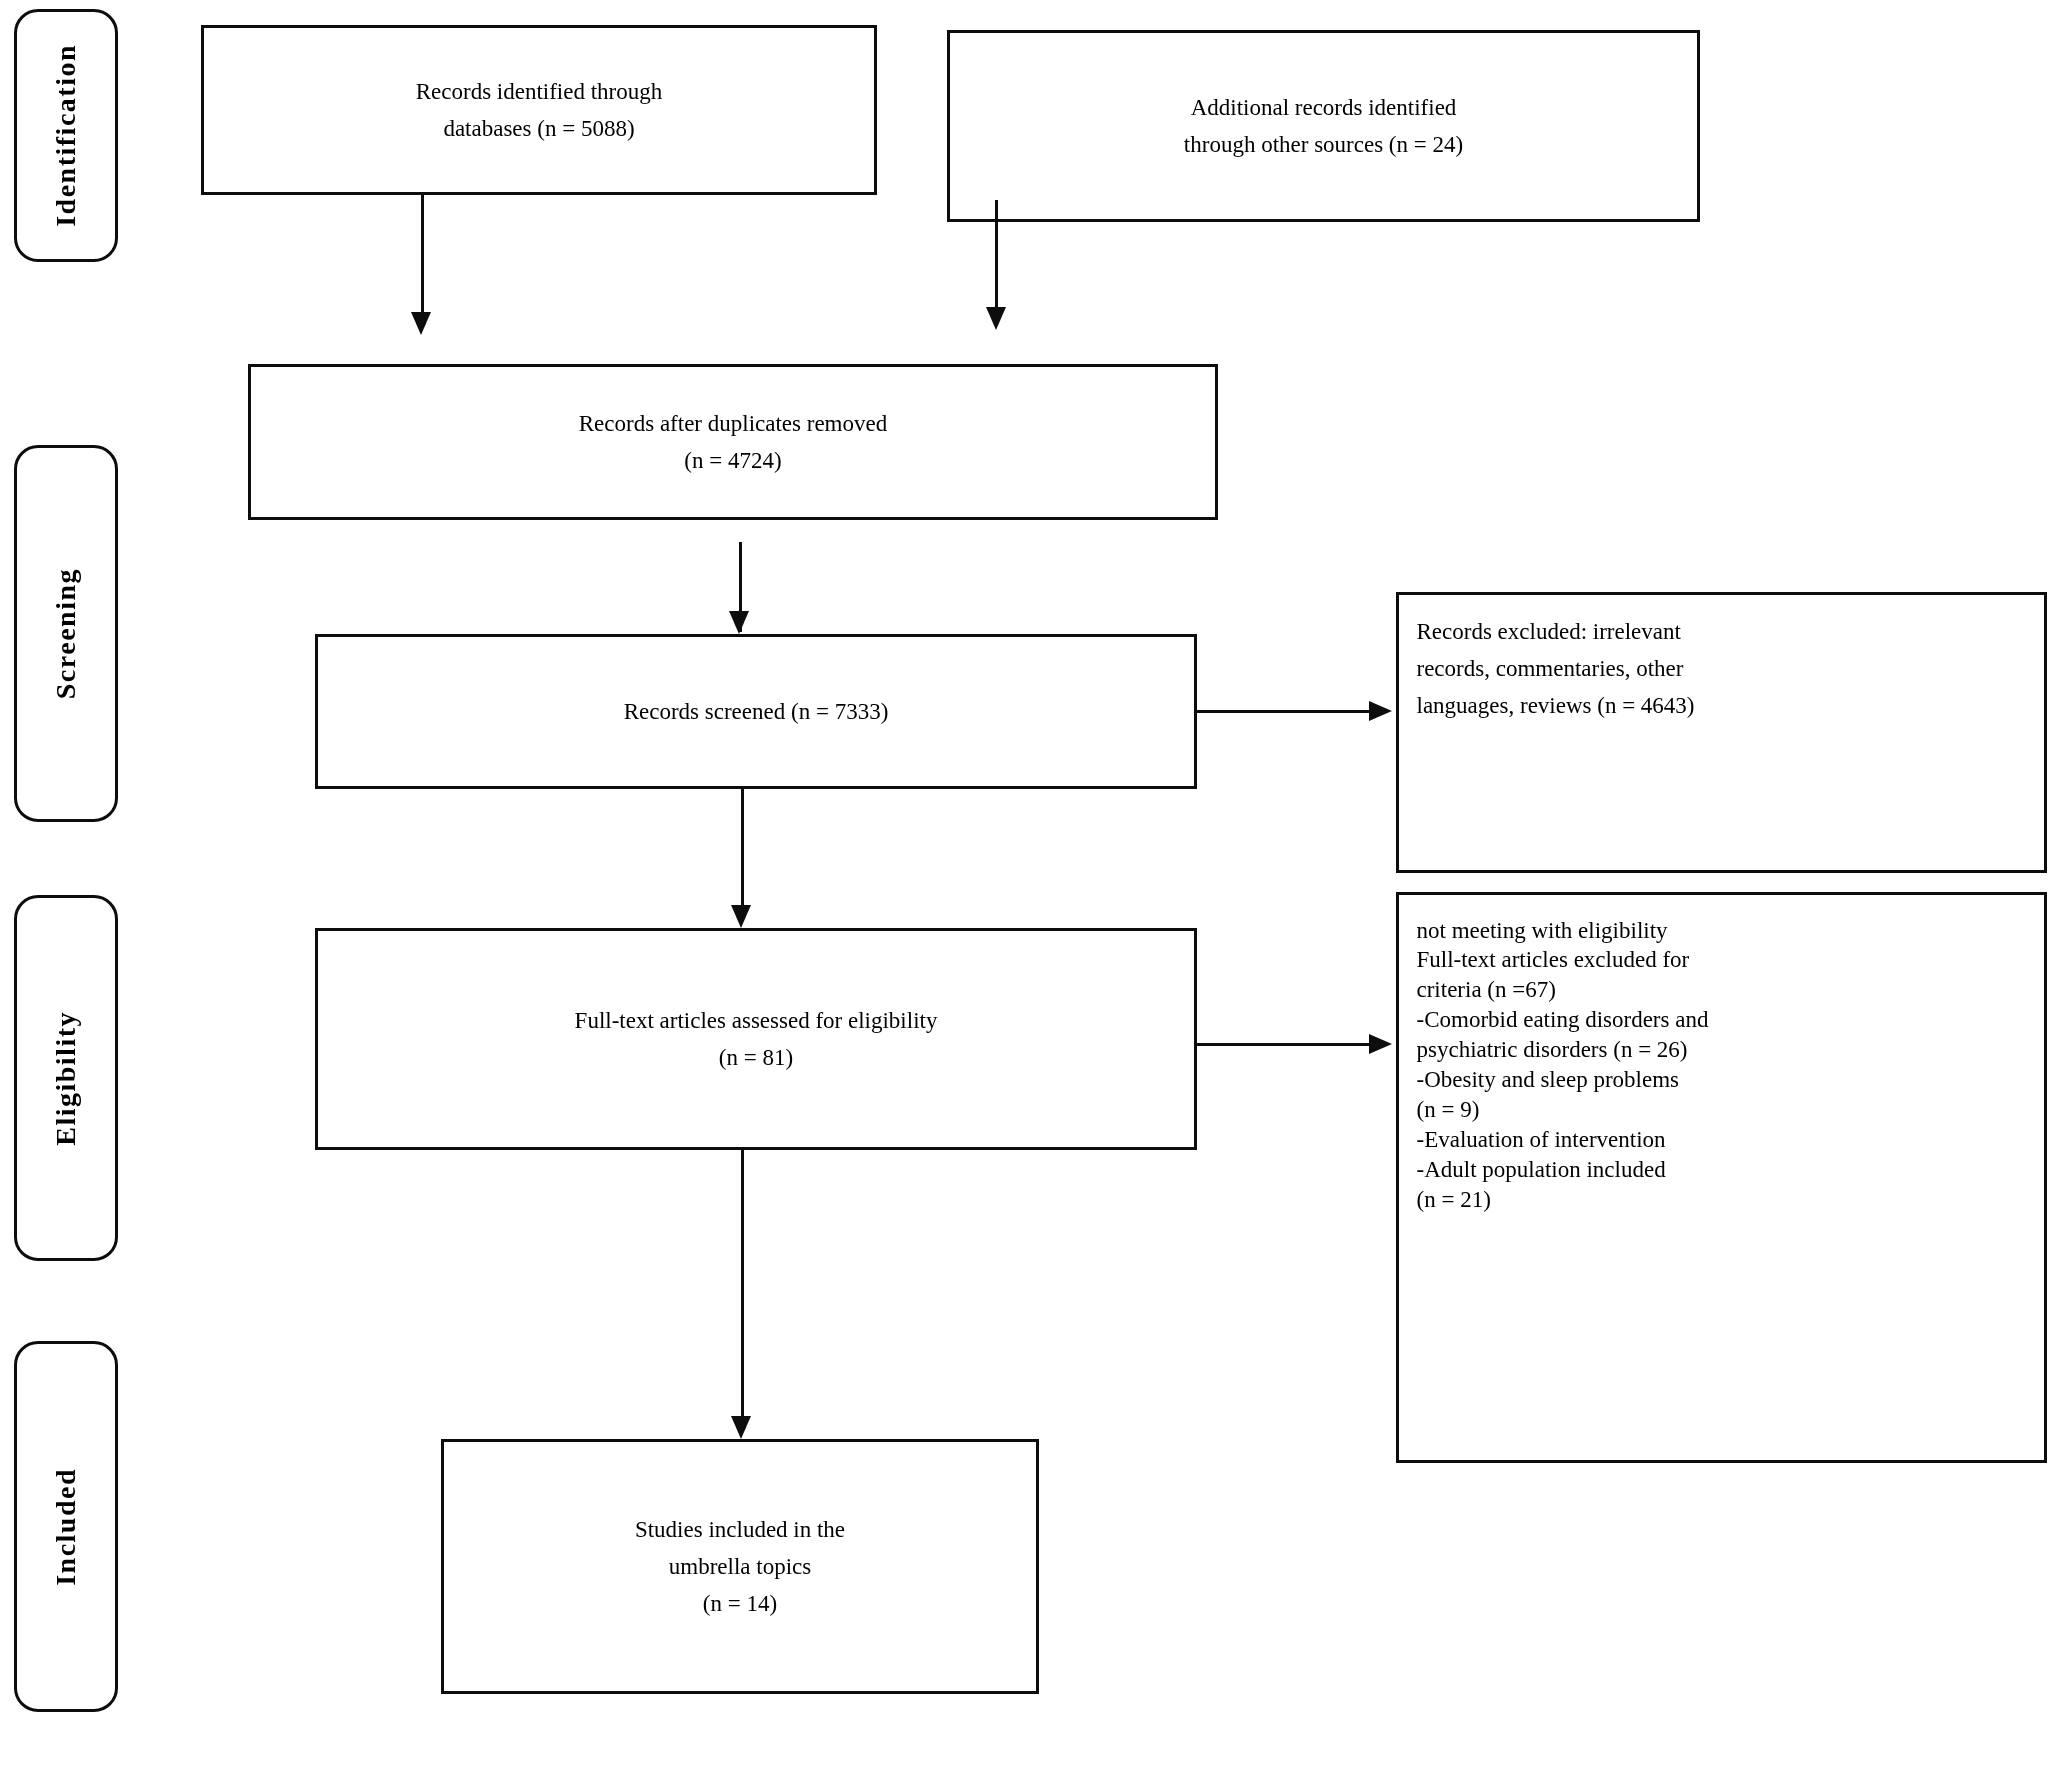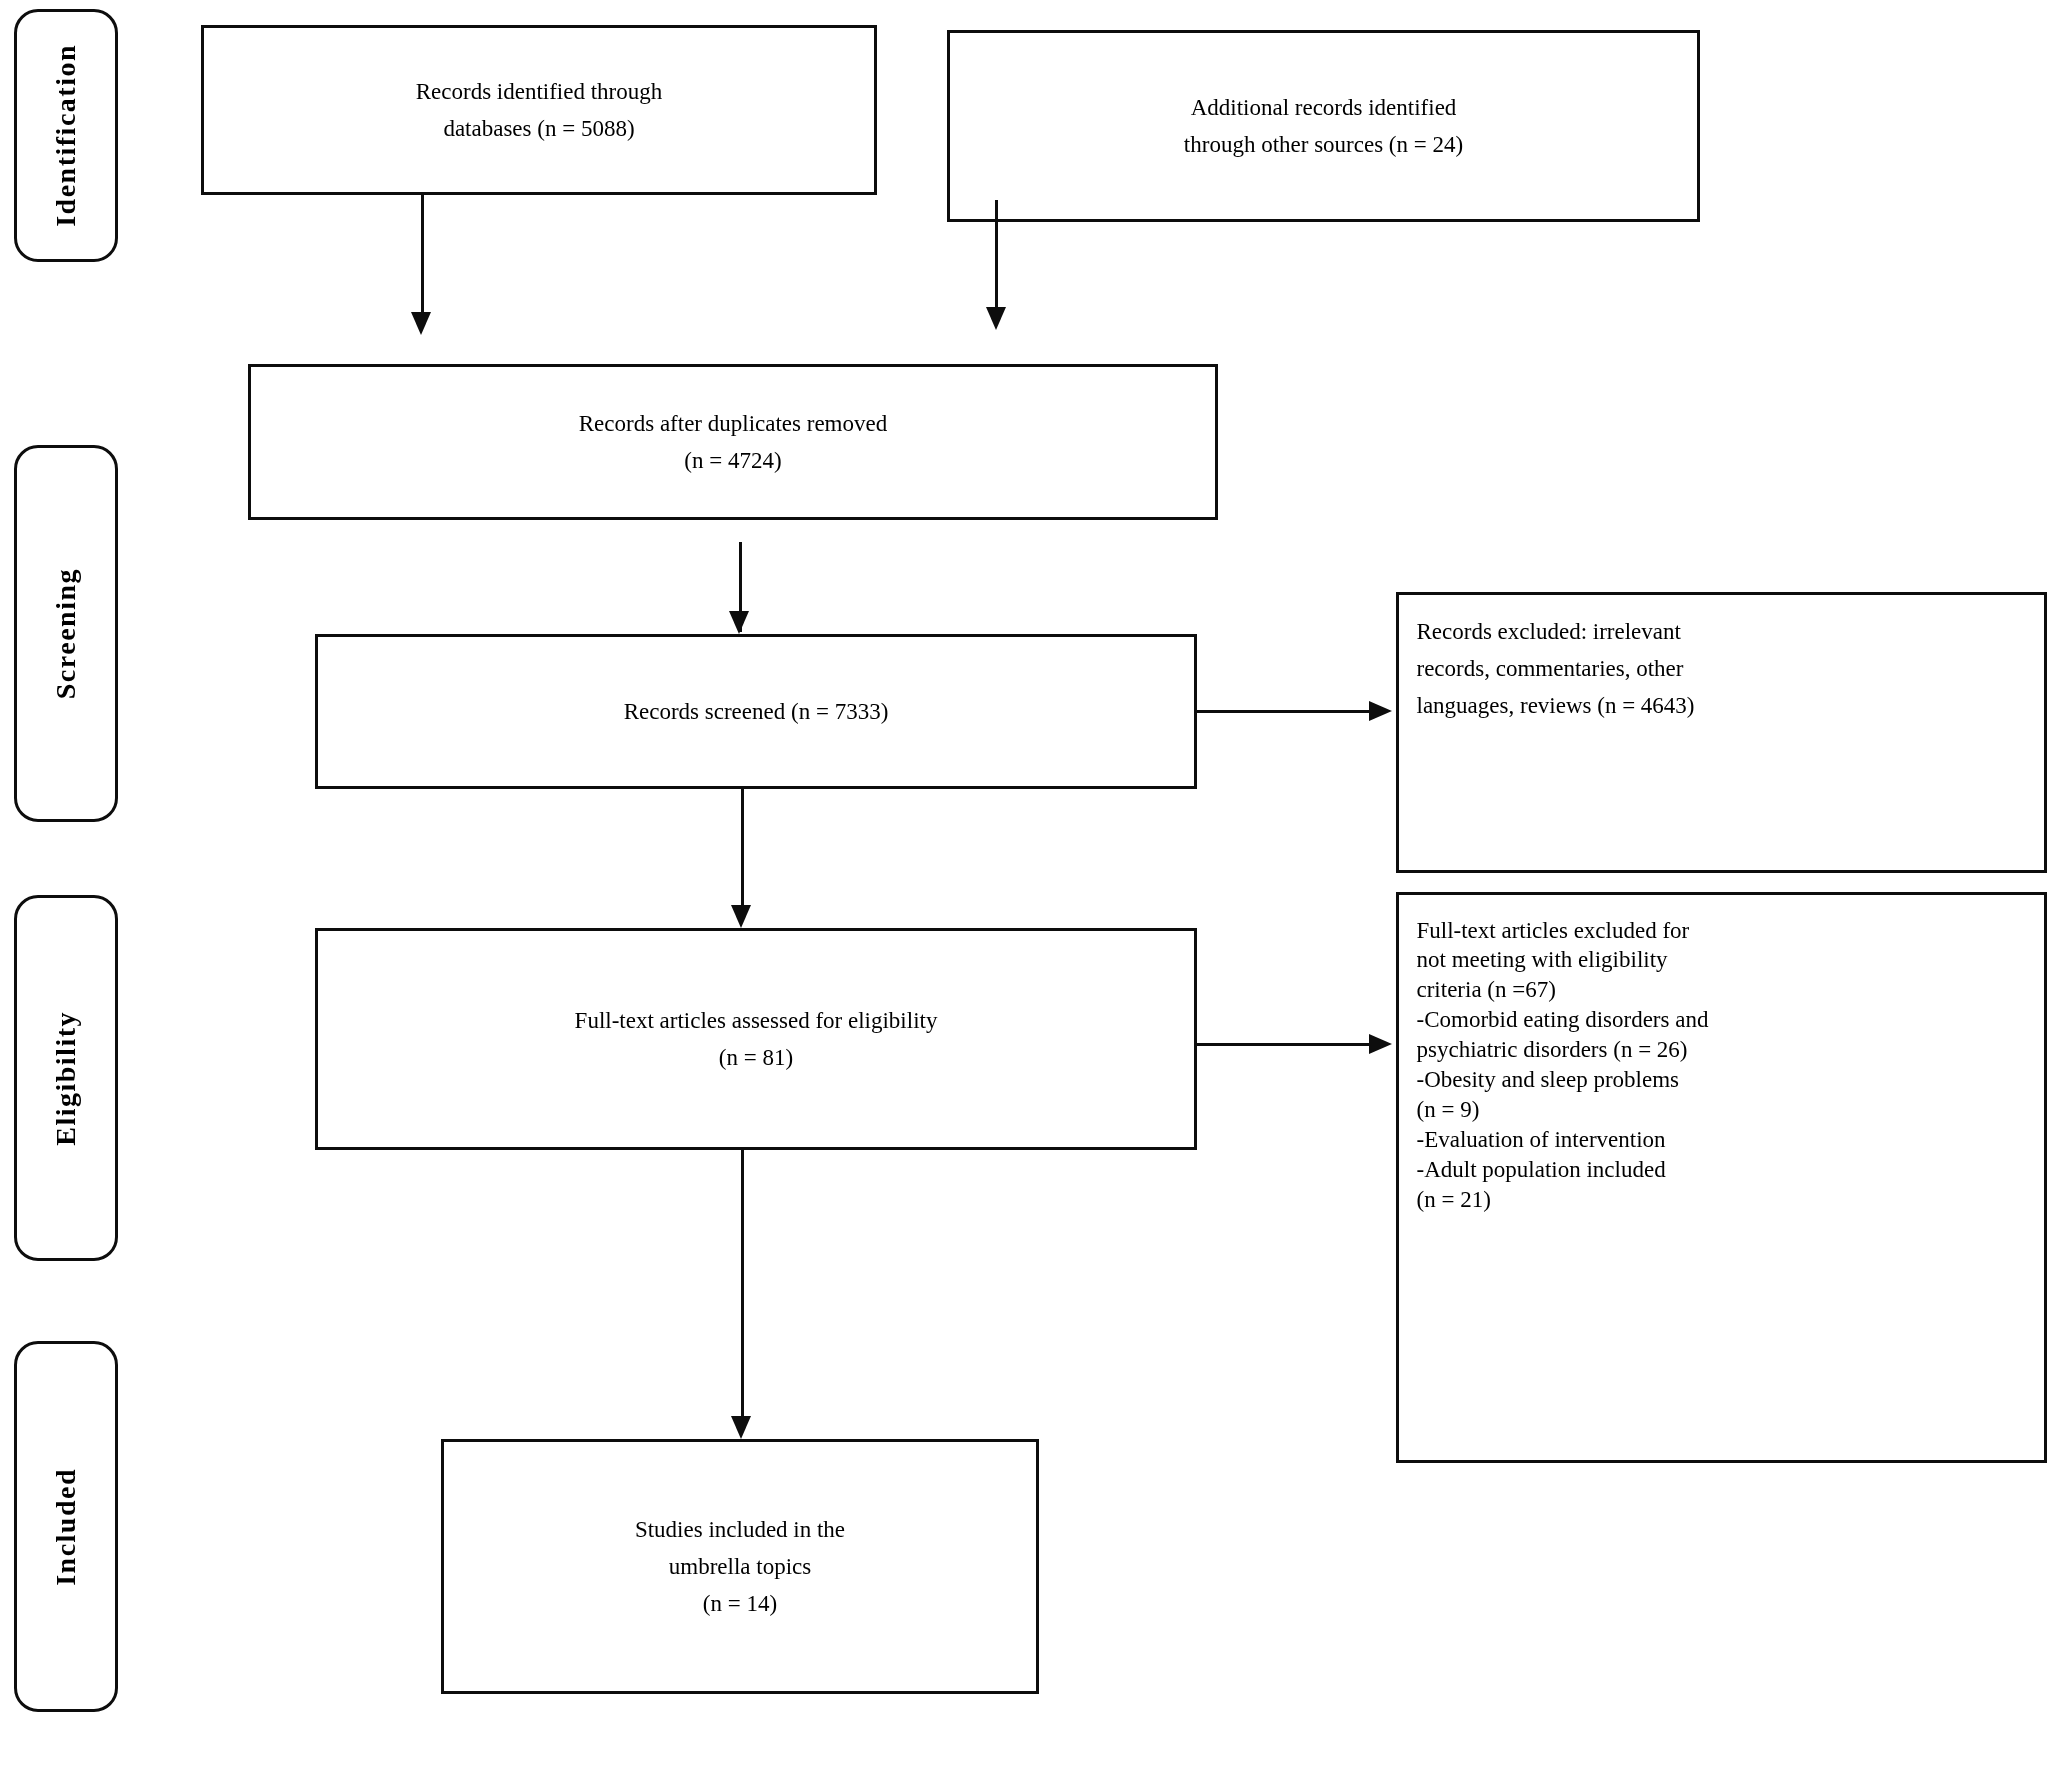--- a/index.html
+++ b/index.html
@@ -169,22 +169,22 @@
       <div>Full-text articles assessed for eligibility</div>
       <div>(n = 81)</div>
     </div>
   </div>
 
   <div class="h-line" style="left:1197px; top:1043px; width:178px; height:3.1px;"></div>
   <div class="arrow-right" style="left:1369px; top:1034px;"></div>
 
   <div class="flow-box left-align top-align tight" style="left:1396px; top:892px; width:651px; height:571px;">
     <div class="box-text" style="padding-top:20.6px;">
+      <div>not meeting with eligibility</div>
       <div>Full-text articles excluded for</div>
-      <div>not meeting with eligibility</div>
       <div>criteria (n  =67)</div>
       <div>-Comorbid eating disorders and</div>
       <div>psychiatric disorders (n = 26)</div>
       <div>-Obesity and sleep problems</div>
       <div>(n = 9)</div>
       <div>-Evaluation of intervention</div>
       <div>-Adult population included</div>
       <div>(n = 21)</div>
     </div>
   </div>

